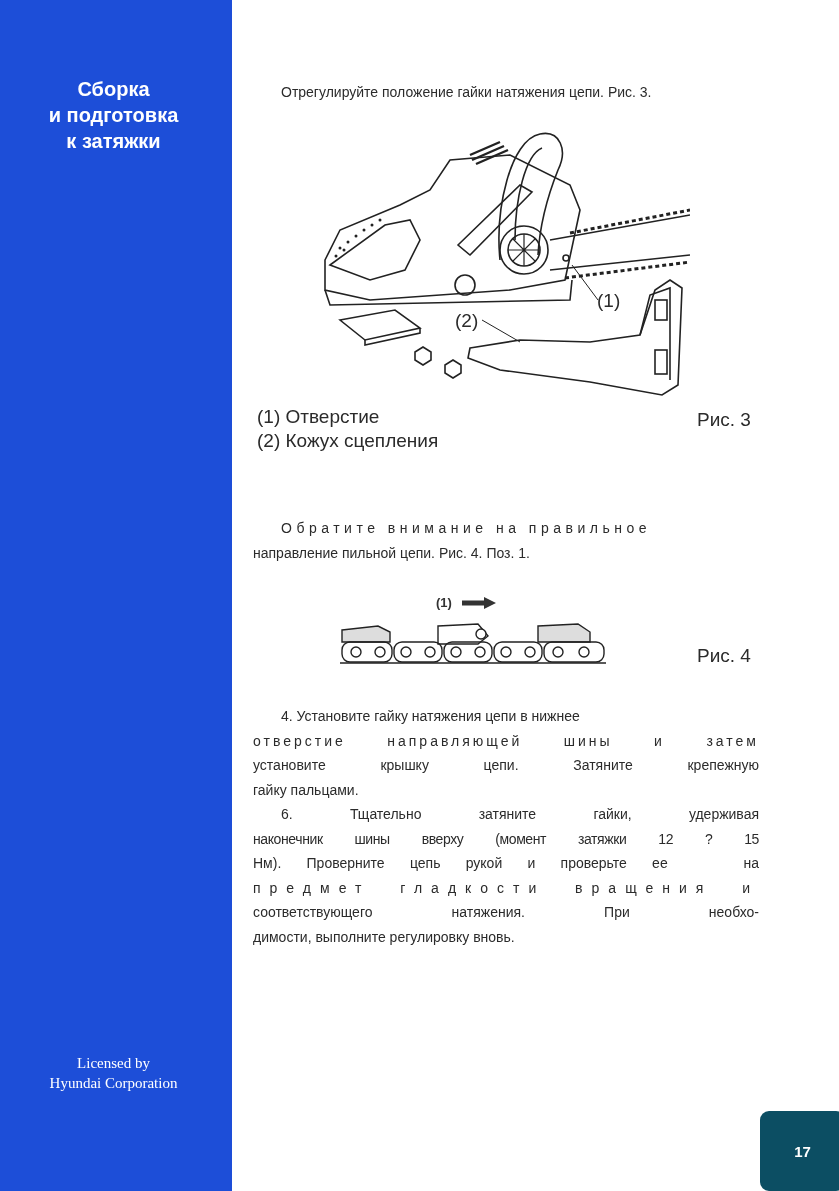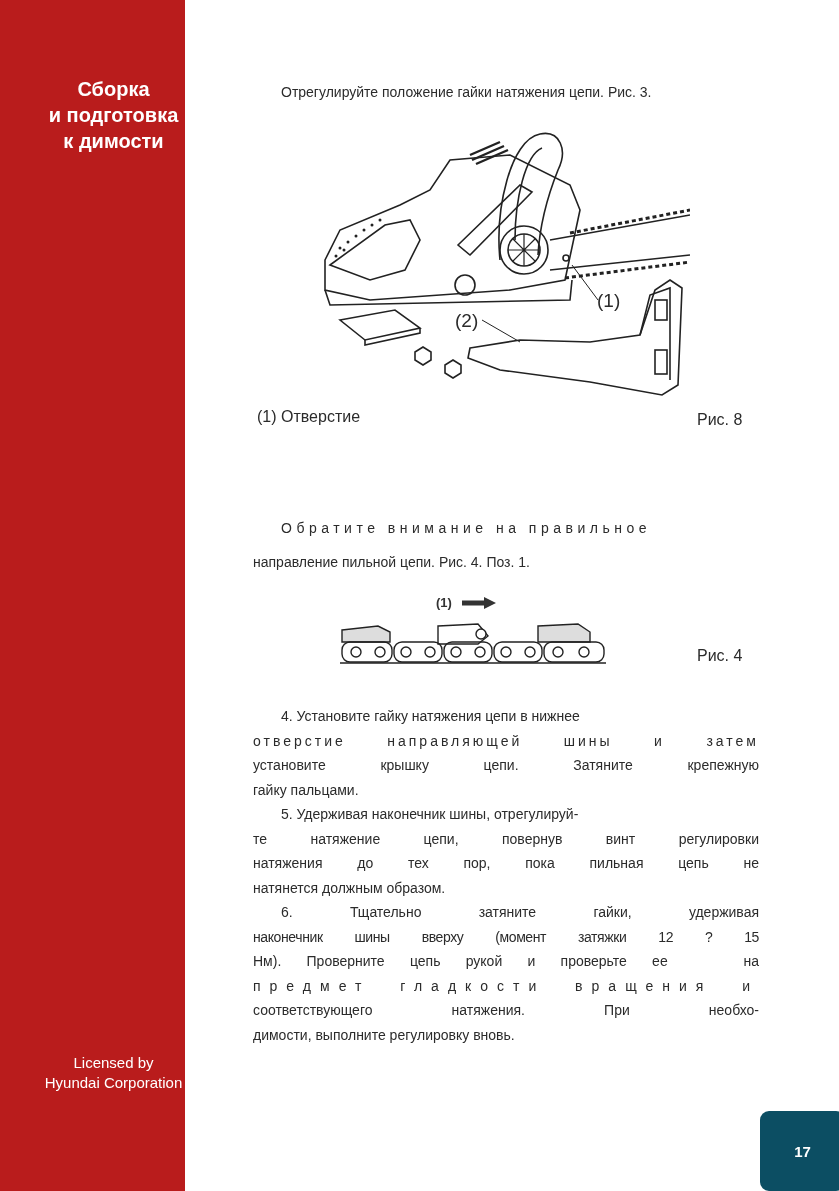--- a/index.html
+++ b/index.html
@@ -1,43 +1,43 @@
 <!DOCTYPE html>
 <html><head>
 <meta charset="utf-8">
 <style>
   html, body { margin:0; padding:0; }
   body { width:839px; height:1191px; position:relative; background:#ffffff; overflow:hidden;
          font-family:"Liberation Sans", sans-serif; color:#2b2b2b; }
-  .sidebar { position:absolute; left:0; top:0; width:185px; height:1191px; background:#b91c1c; }
+  .sidebar { position:absolute; left:0; top:0; width:232px; height:1191px; background:#1d4ed8; }
   .section-title { position:absolute; left:0; top:76px; width:227px; text-align:center; color:#fff;
          font-weight:bold; font-size:20px; line-height:26px; }
   .license { position:absolute; left:0; top:1053px; width:227px; text-align:center; color:#fff;
-         font-size:15px; line-height:20px; }
+         font-size:15px; line-height:20px;font-family:Liberation Serif, serif; }
   .page-num { position:absolute; left:760px; top:1111px; width:85px; height:80px; background:#0c4e63;
          color:#fff; font-weight:bold; font-size:15px; display:flex; align-items:center; justify-content:center;border-radius:9px; }
   .content { position:absolute; left:253px; width:506px; }
   .p { font-size:14px; line-height:24.5px; margin:0; text-align:justify; text-align-last:left; }
   .indent { text-indent:28px; }
   .spaced { letter-spacing:4.5px; }
   .fig3 { position:absolute; left:310px; top:130px; width:380px; height:275px; }
-  .cap { position:absolute; font-size:16px; line-height:24px; }
+  .cap { position:absolute; font-size:19px; line-height:24px; }
   .fig-label { position:absolute; font-size:19px; }
   .fig4 { position:absolute; left:338px; top:618px; width:270px; height:50px; }
   .arrow-label { position:absolute; left:436px; top:595px; font-size:13px; font-weight:bold; color:#333; }
   .arrow { position:absolute; left:462px; top:597px; }
 </style>
 </head>
 <body>
 
 <div class="sidebar">
   <div class="section-title">
     <div>Сборка</div>
     <div>и подготовка</div>
-    <div>к димости</div>
+    <div>к затяжки</div>
   </div>
   <div class="license">
     <div>Licensed by</div>
     <div>Hyundai Corporation</div>
   </div>
 </div>
 
 <div class="content" style="top:80px;">
   <p class="p indent">Отрегулируйте положение гайки натяжения цепи. Рис. 3.</p>
 </div>
@@ -90,26 +90,27 @@
   <rect x="345" y="170" width="12" height="20"></rect>
   <rect x="345" y="220" width="12" height="24"></rect>
 
   <path d="M172 190 L210 212" stroke-width="1"></path>
 </svg>
 <div class="fig-label" style="left:597px; top:290px;">(1)</div>
 <div class="fig-label" style="left:455px; top:310px;">(2)</div>
 
 <div class="cap" style="left:257px; top:405px;">
   <div>(1) Отверстие</div>
+  <div>(2) Кожух сцепления</div>
 </div>
-<div class="cap" style="left:697px; top:408px;">Рис. 8</div>
+<div class="cap" style="left:697px; top:408px;">Рис. 3</div>
 
 <div class="content" style="top:507px;">
   <p class="p indent spaced" style="text-align:left;margin-top:9px;">Обратите внимание на правильное</p>
-  <p class="p" style="text-align:left;margin-top:9px;">направление пильной цепи. Рис. 4. Поз. 1.</p>
+  <p class="p" style="text-align:left;">направление пильной цепи. Рис. 4. Поз. 1.</p>
 </div>
 
 <div class="arrow-label">(1)</div>
 <svg class="arrow" width="34" height="12" viewBox="0 0 34 12">
   <rect x="0" y="3.5" width="22" height="5" fill="#333"></rect>
   <path d="M22 0 L34 6 L22 12 Z" fill="#333"></path>
 </svg>
 <svg class="fig4" viewBox="0 0 270 50" fill="none" stroke="#222" stroke-width="1.4">
   <path d="M2 45 L268 45"></path>
   <path d="M4 12 L40 8 L52 14 L52 24 L4 24 Z" fill="#ddd"></path>
@@ -137,26 +138,20 @@
 <div class="cap" style="left:697px; top:644px;">Рис. 4</div>
 
 <div class="content" style="top:704px;">
   <div>
     <p class="p indent">4. Установите гайку натяжения цепи в нижнее</p>
     <p class="p spaced" style="letter-spacing:3px; text-align-last:justify;">отверстие направляющей шины и затем</p>
     <p class="p" style="text-align-last:justify;">установите крышку цепи. Затяните крепежную</p>
     <p class="p">гайку пальцами.</p>
   </div>
   <div>
-    <p class="p indent">5. Удерживая наконечник шины, отрегулируй-</p>
-    <p class="p" style="text-align-last:justify;">те натяжение цепи, повернув винт регулировки</p>
-    <p class="p" style="text-align-last:justify;">натяжения до тех пор, пока пильная цепь не</p>
-    <p class="p">натянется должным образом.</p>
-  </div>
-  <div>
     <p class="p indent" style="text-align-last:justify;">6. Тщательно затяните гайки, удерживая</p>
     <p class="p" style="text-align-last:justify; letter-spacing:-0.4px;">наконечник шины вверху (момент затяжки 12 ? 15</p>
     <p class="p" style="text-align-last:justify; white-space:pre;">Нм). Проверните цепь рукой и проверьте ее   на</p>
     <p class="p spaced" style="letter-spacing:9px; text-align-last:justify;">предмет гладкости вращения и</p>
     <p class="p" style="text-align-last:justify;">соответствующего натяжения. При необхо-</p>
     <p class="p">димости, выполните регулировку вновь.</p>
   </div>
 </div>
 
 <div class="page-num">17</div>

